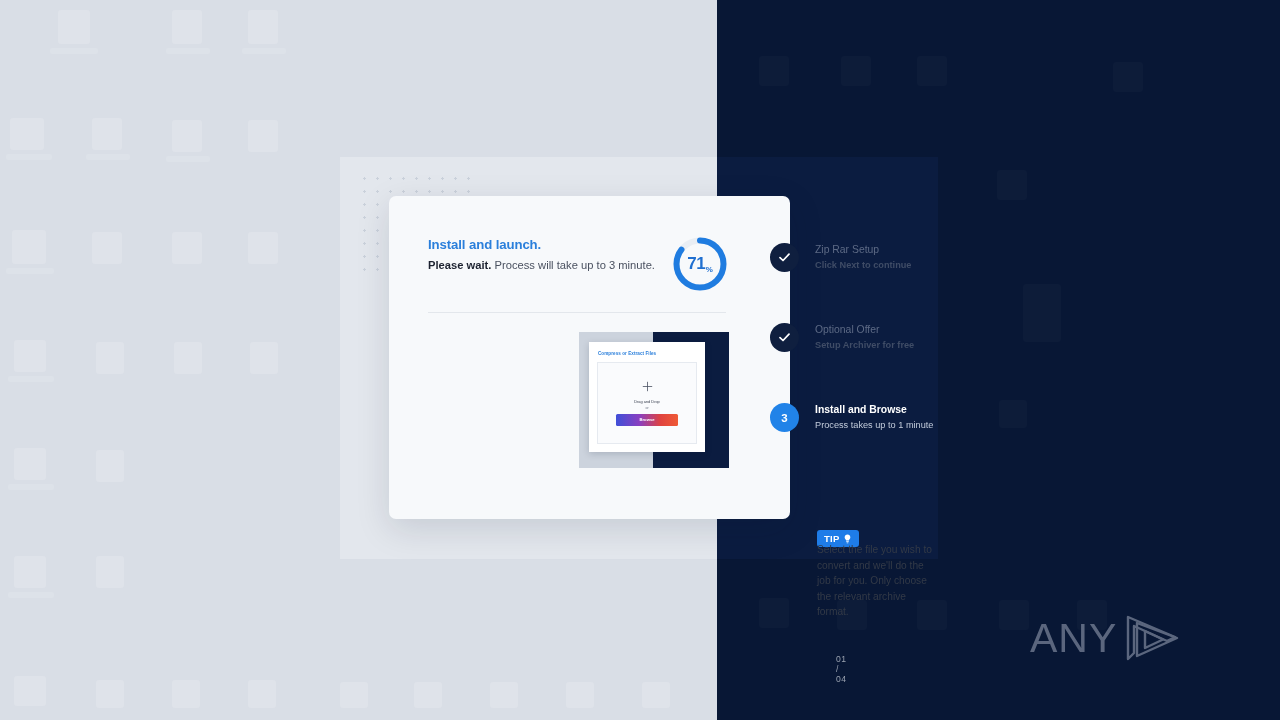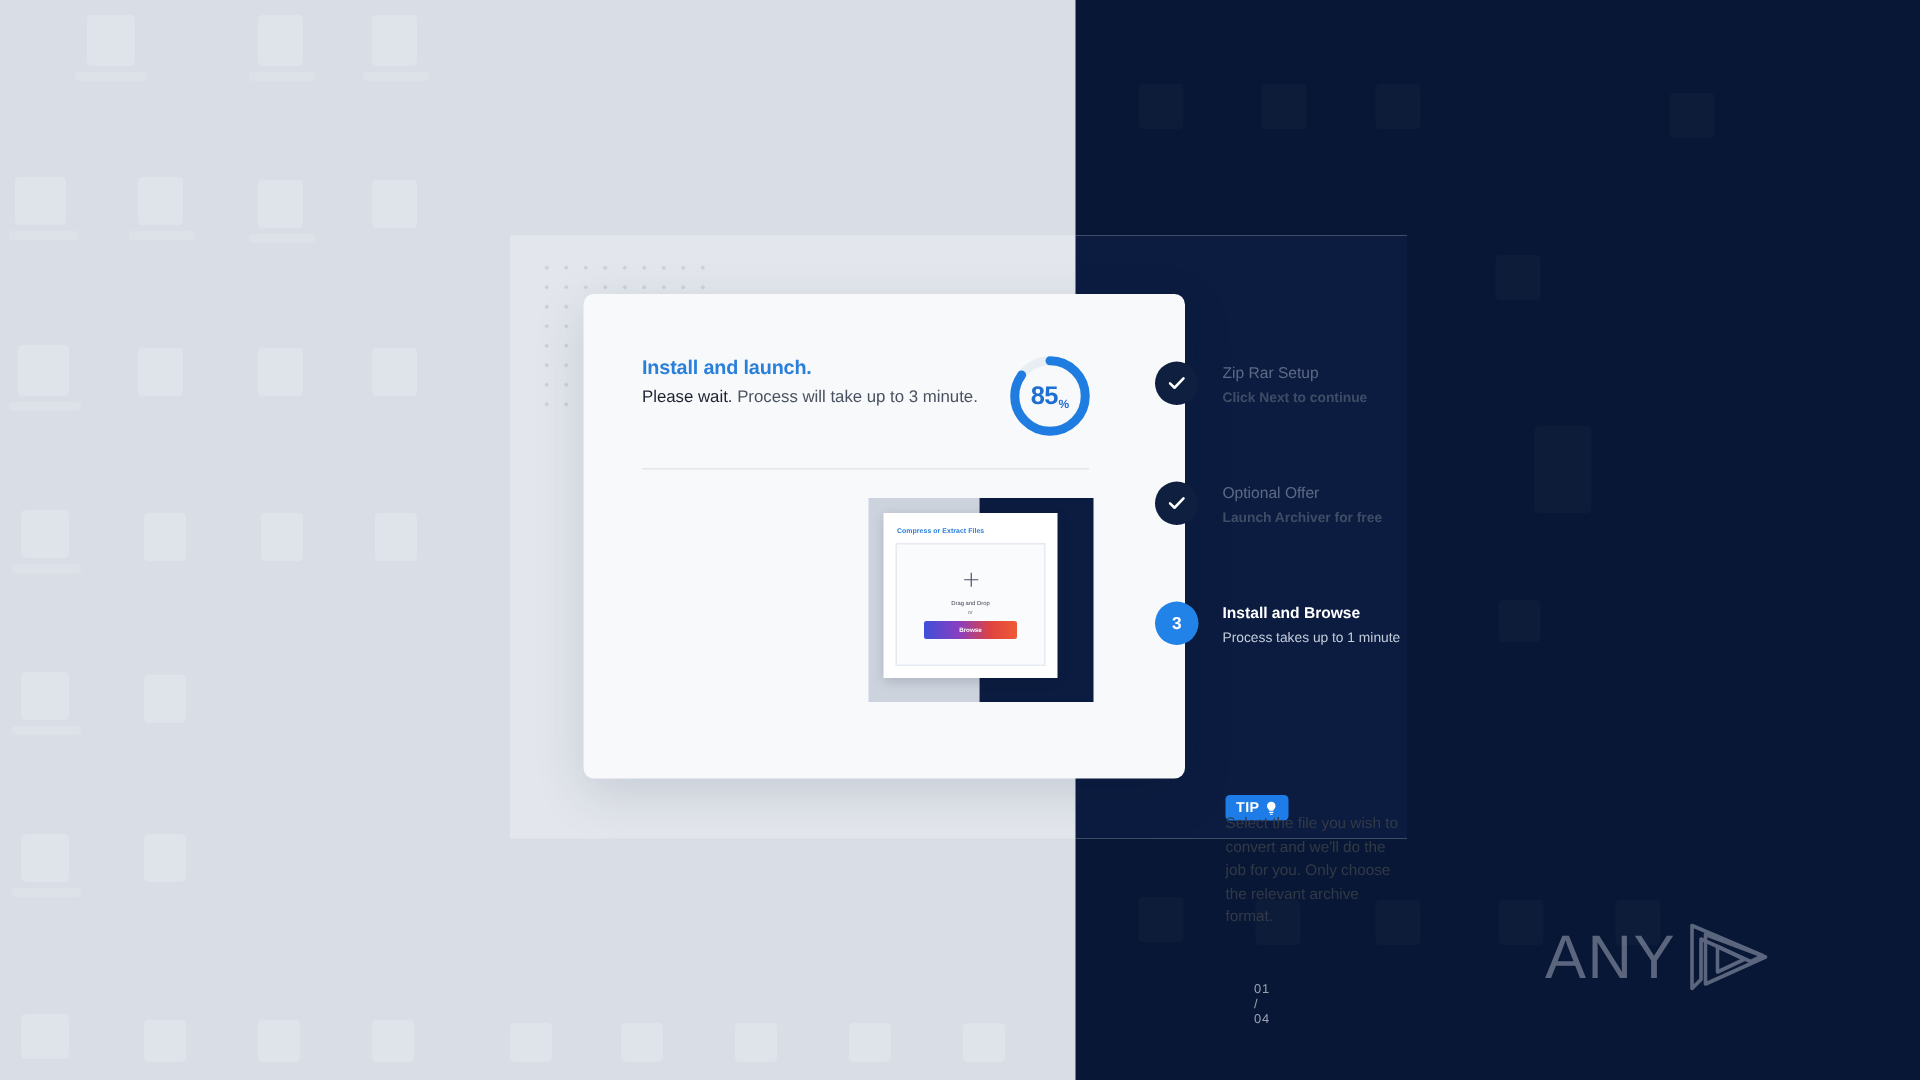--- a/index.html
+++ b/index.html
@@ -74,21 +74,21 @@
   }
   .card-title {
     font-size: 13.2px; font-weight: bold; color: #2a7fdb;
     letter-spacing: -0.1px; line-height: 1;
   }
   .card-sub {
     margin-top: 9px;
     font-size: 11.2px; color: #4a5160; line-height: 1;
     white-space: nowrap;
   }
-  .card-sub b { color: #1c2230; font-weight: normal; }
+  .card-sub b { color: #1c2230; font-weight: bold; }
 
   
   .ring-wrap {
     position: absolute; left: 671px; top: 235px;
     width: 58px; height: 58px;
   }
   .ring-wrap svg { display: block; }
   .ring-label {
     position: absolute; left: 0; top: 0; width: 58px; height: 58px;
     display: flex; align-items: center; justify-content: center;
@@ -151,21 +151,21 @@
   .pv-or { font-size: 3.6px; color: #6b7382; line-height: 6px; margin-bottom: 3px; }
   .pv-browse {
     width: 62px; height: 12px; border-radius: 1.5px;
     background: linear-gradient(90deg, #3f4fd8 0%, #8a3fc0 38%, #e0433f 72%, #ef5a36 100%);
     display: flex; align-items: center; justify-content: center;
   }
   .pv-browse-t { font-size: 4.2px; font-weight: bold; color: #ffffff; }
 
   
   .steps { position: absolute; left: 770px; top: 230px; width: 220px; }
-  .step { position: absolute; display: flex; align-items: flex-start; }
+  .step { position: absolute; display: flex; align-items: flex-end; }
   .step-circle {
     width: 29px; height: 29px; border-radius: 50%;
     display: flex; align-items: center; justify-content: center;
     flex: none;
   }
   .step-circle.done { background: #0f1f3f; }
   .step-circle.active { background: #2183e8; }
   .check { width: 11px; height: 9px; display: block; }
   .step-num { font-size: 11.5px; font-weight: bold; color: #ffffff; }
   .step-txt { margin-left: 16px; padding-top: 2px; }
@@ -282,21 +282,21 @@
 
   <div class="page-ind">01 / 04</div>
 </div>
 
 <div class="ring-wrap">
   <svg width="58" height="58" viewBox="0 0 58 58">
     <circle cx="29" cy="29" r="23.5" fill="none" stroke="#e9eef4" stroke-width="6"></circle>
     <circle id="ring-arc" cx="29" cy="29" r="23.5" fill="none" stroke="#1f7ce0" stroke-width="6" stroke-linecap="round" transform="rotate(-90 29 29)" stroke-dasharray="125.50662651091224 22.148228207808046"></circle>
   </svg>
   <div class="ring-label">
-    <span class="ring-num">85</span>
+    <span class="ring-num">71</span>
     <span class="ring-pct">%</span>
   </div>
 </div>
 
 <div class="divider"></div>
 
 <div class="preview">
   <div class="pv-grey"></div>
   <div class="pv-navy"></div>
   <div class="pv-win">
@@ -329,21 +329,21 @@
   </div>
 
   <div class="step done" style="top:91px; left:0;">
     <div class="step-circle done">
       <svg class="check" viewBox="0 0 11 9">
         <path d="M1 4.6 L4 7.5 L10 1.2" fill="none" stroke="#ffffff" stroke-width="1.7" stroke-linecap="round" stroke-linejoin="round"></path>
       </svg>
     </div>
     <div class="step-txt">
       <div class="step-title">Optional Offer</div>
-      <div class="step-desc">Launch Archiver for free</div>
+      <div class="step-desc">Setup Archiver for free</div>
     </div>
   </div>
 
   <div class="step active" style="top:171px; left:0;">
     <div class="step-circle active">
       <span class="step-num">3</span>
     </div>
     <div class="step-txt">
       <div class="step-title">Install and Browse</div>
       <div class="step-desc">Process takes up to 1 minute</div>

